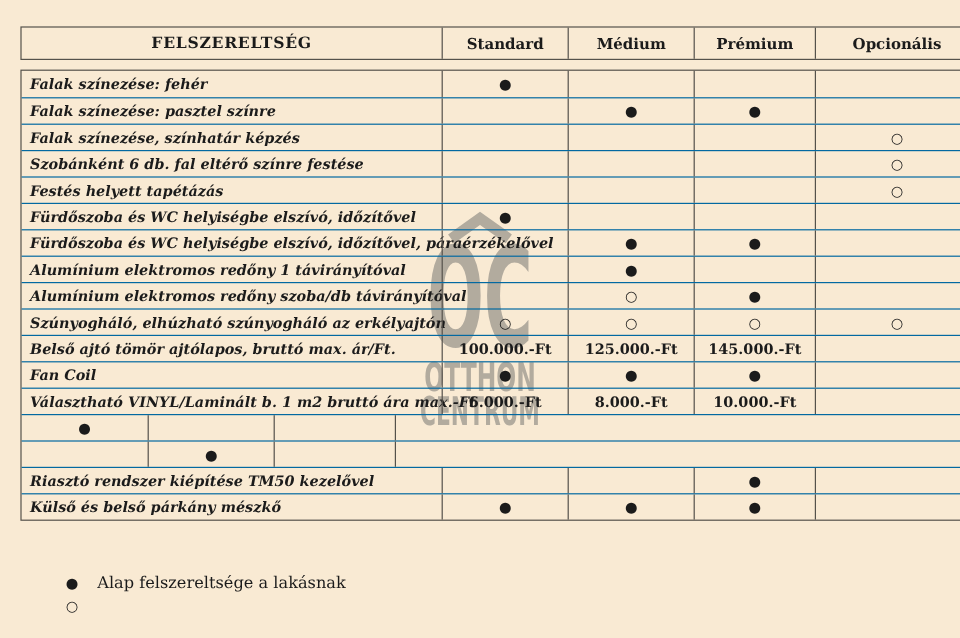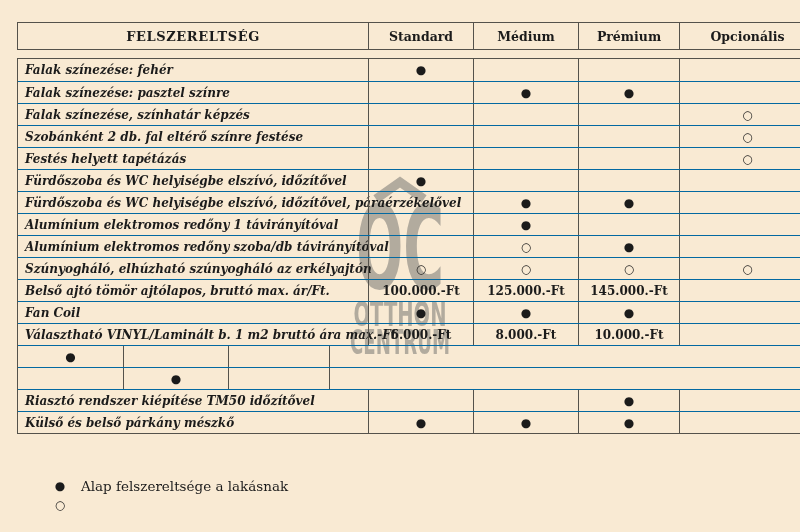--- a/index.html
+++ b/index.html
@@ -82,21 +82,21 @@
 
       <div class="trow">
         <div class="cell c0">Falak színezése, színhatár képzés</div>
         <div class="cell c1 val"></div>
         <div class="cell c2 val"></div>
         <div class="cell c3 val"></div>
         <div class="cell c4 val">○</div>
       </div>
 
       <div class="trow">
-        <div class="cell c0">Szobánként 2 db. fal eltérő színre festése</div>
+        <div class="cell c0">Szobánként 6 db. fal eltérő színre festése</div>
         <div class="cell c1 val"></div>
         <div class="cell c2 val"></div>
         <div class="cell c3 val"></div>
         <div class="cell c4 val">○</div>
       </div>
 
       <div class="trow">
         <div class="cell c0">Festés helyett tapétázás</div>
         <div class="cell c1 val"></div>
         <div class="cell c2 val"></div>
@@ -176,21 +176,21 @@
       </div>
 
       <div class="trow">
         <div class="cell c1 val"></div>
         <div class="cell c2 val">●</div>
         <div class="cell c3 val"></div>
         <div class="cell c4 val"></div>
       </div>
 
       <div class="trow">
-        <div class="cell c0">Riasztó rendszer kiépítése TM50 időzítővel</div>
+        <div class="cell c0">Riasztó rendszer kiépítése TM50 kezelővel</div>
         <div class="cell c1 val"></div>
         <div class="cell c2 val"></div>
         <div class="cell c3 val">●</div>
         <div class="cell c4 val"></div>
       </div>
 
       <div class="trow">
         <div class="cell c0">Külső és belső párkány mészkő</div>
         <div class="cell c1 val">●</div>
         <div class="cell c2 val">●</div>

